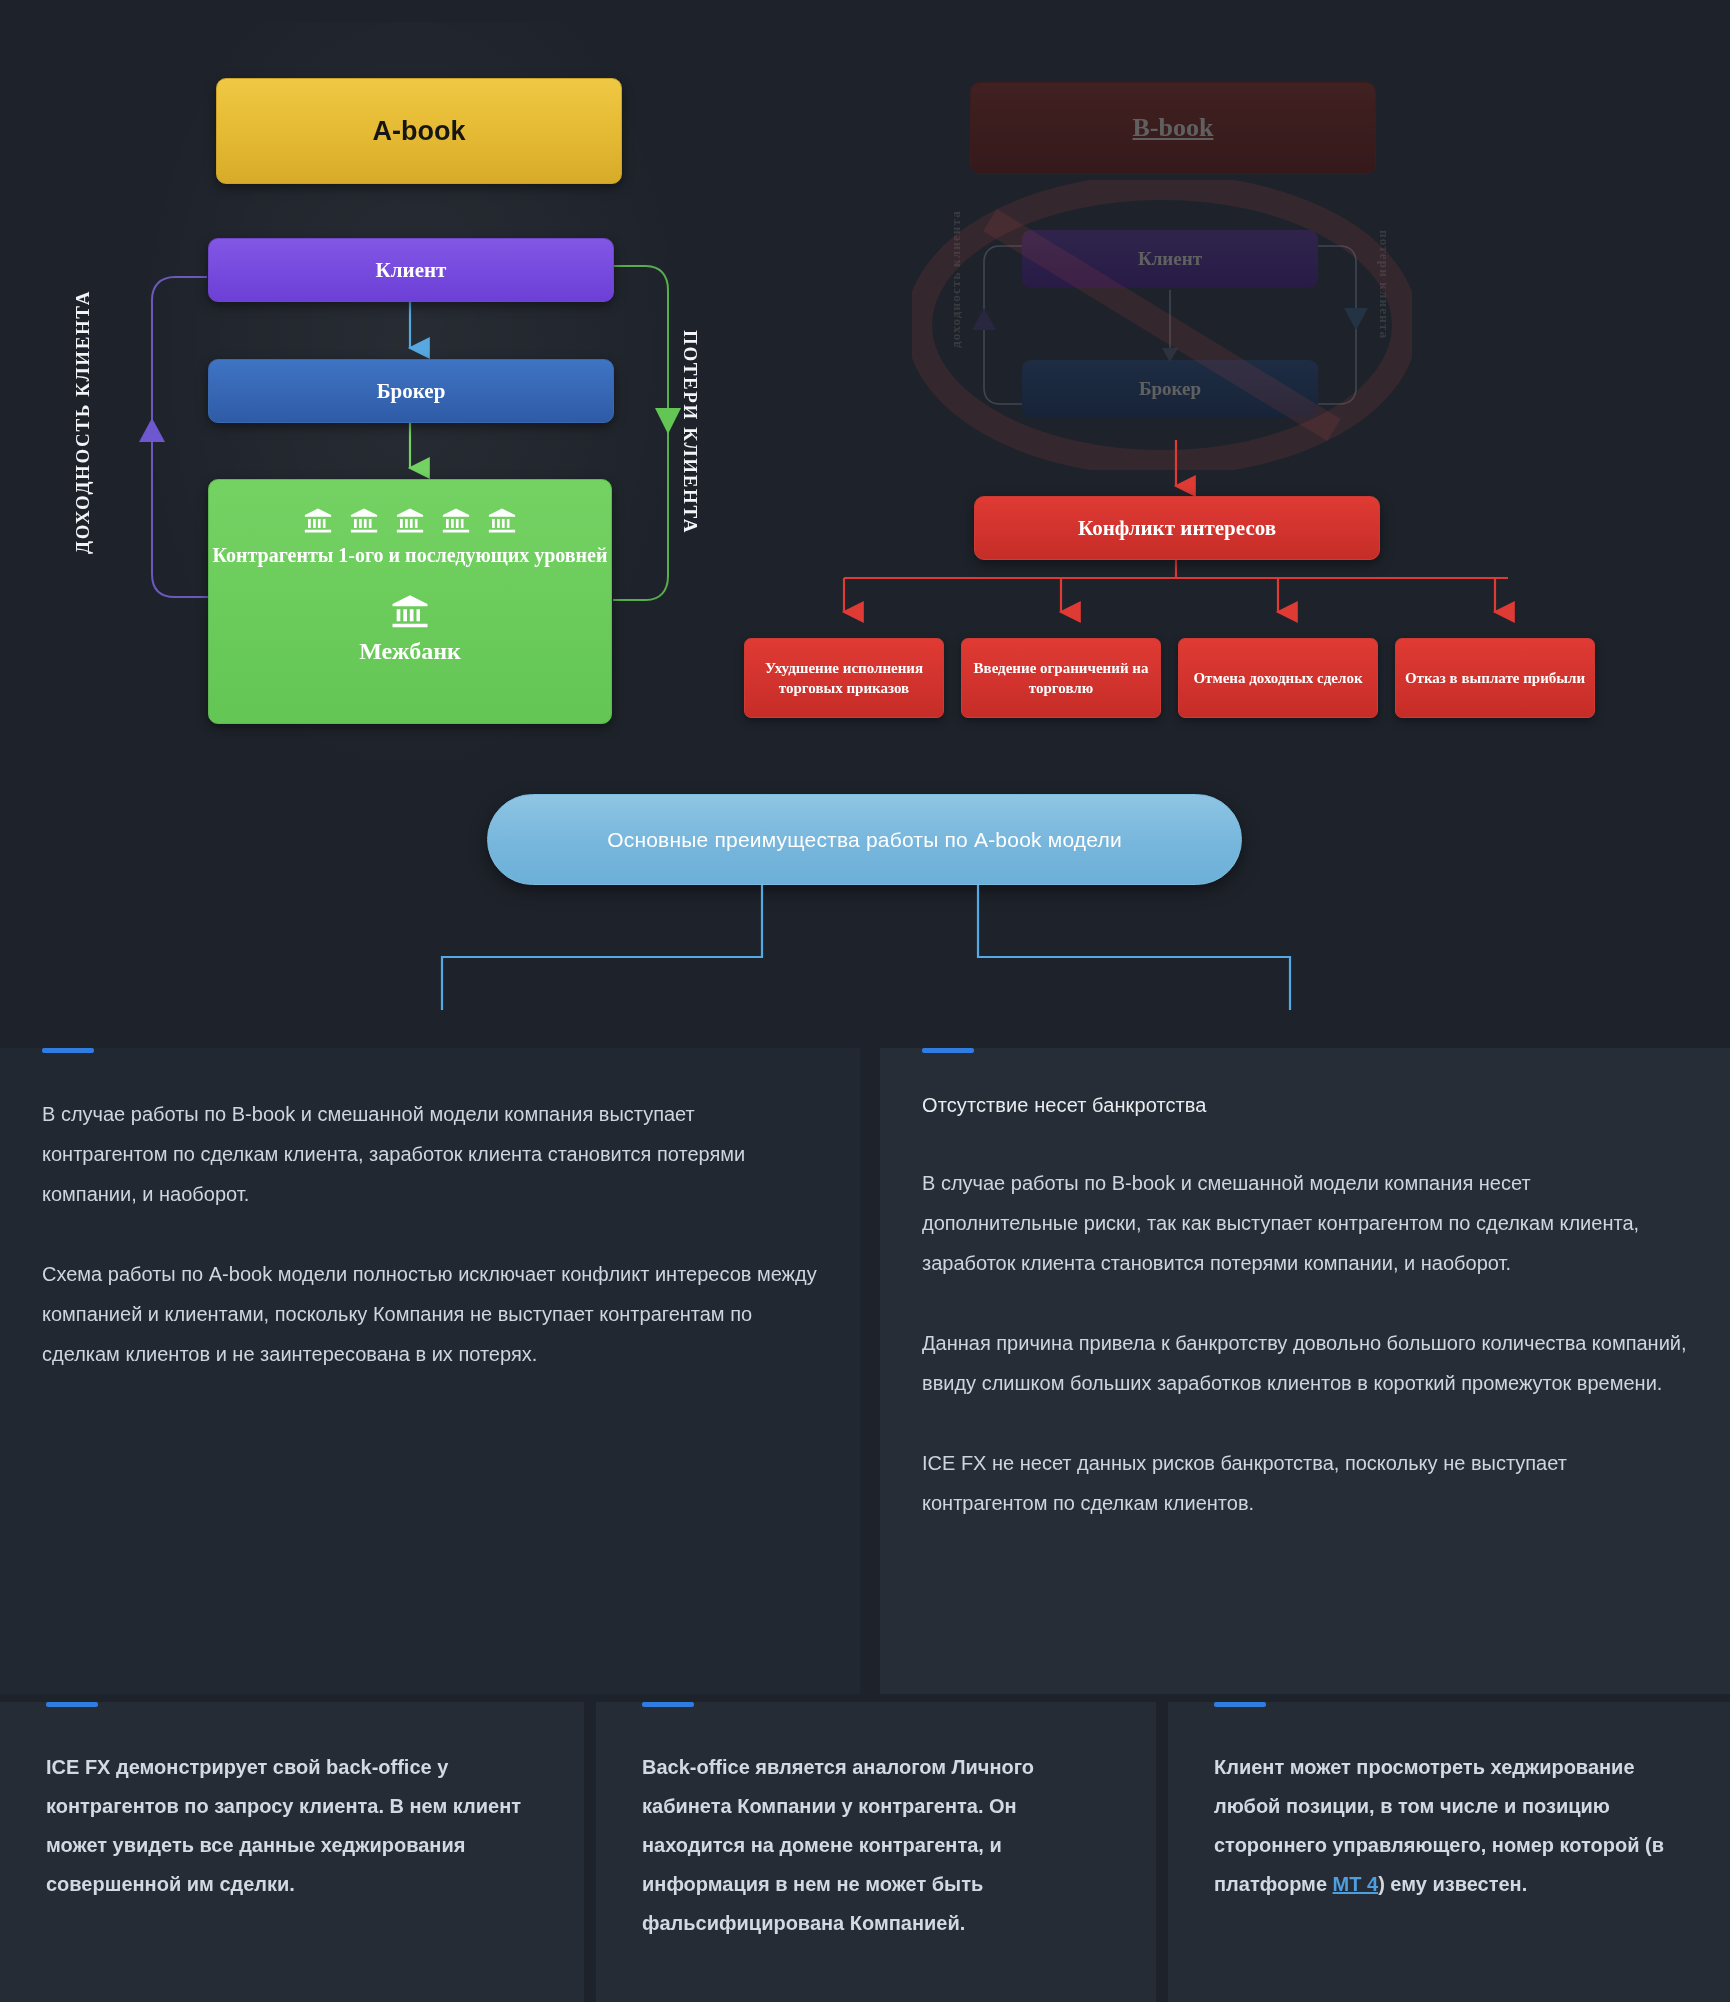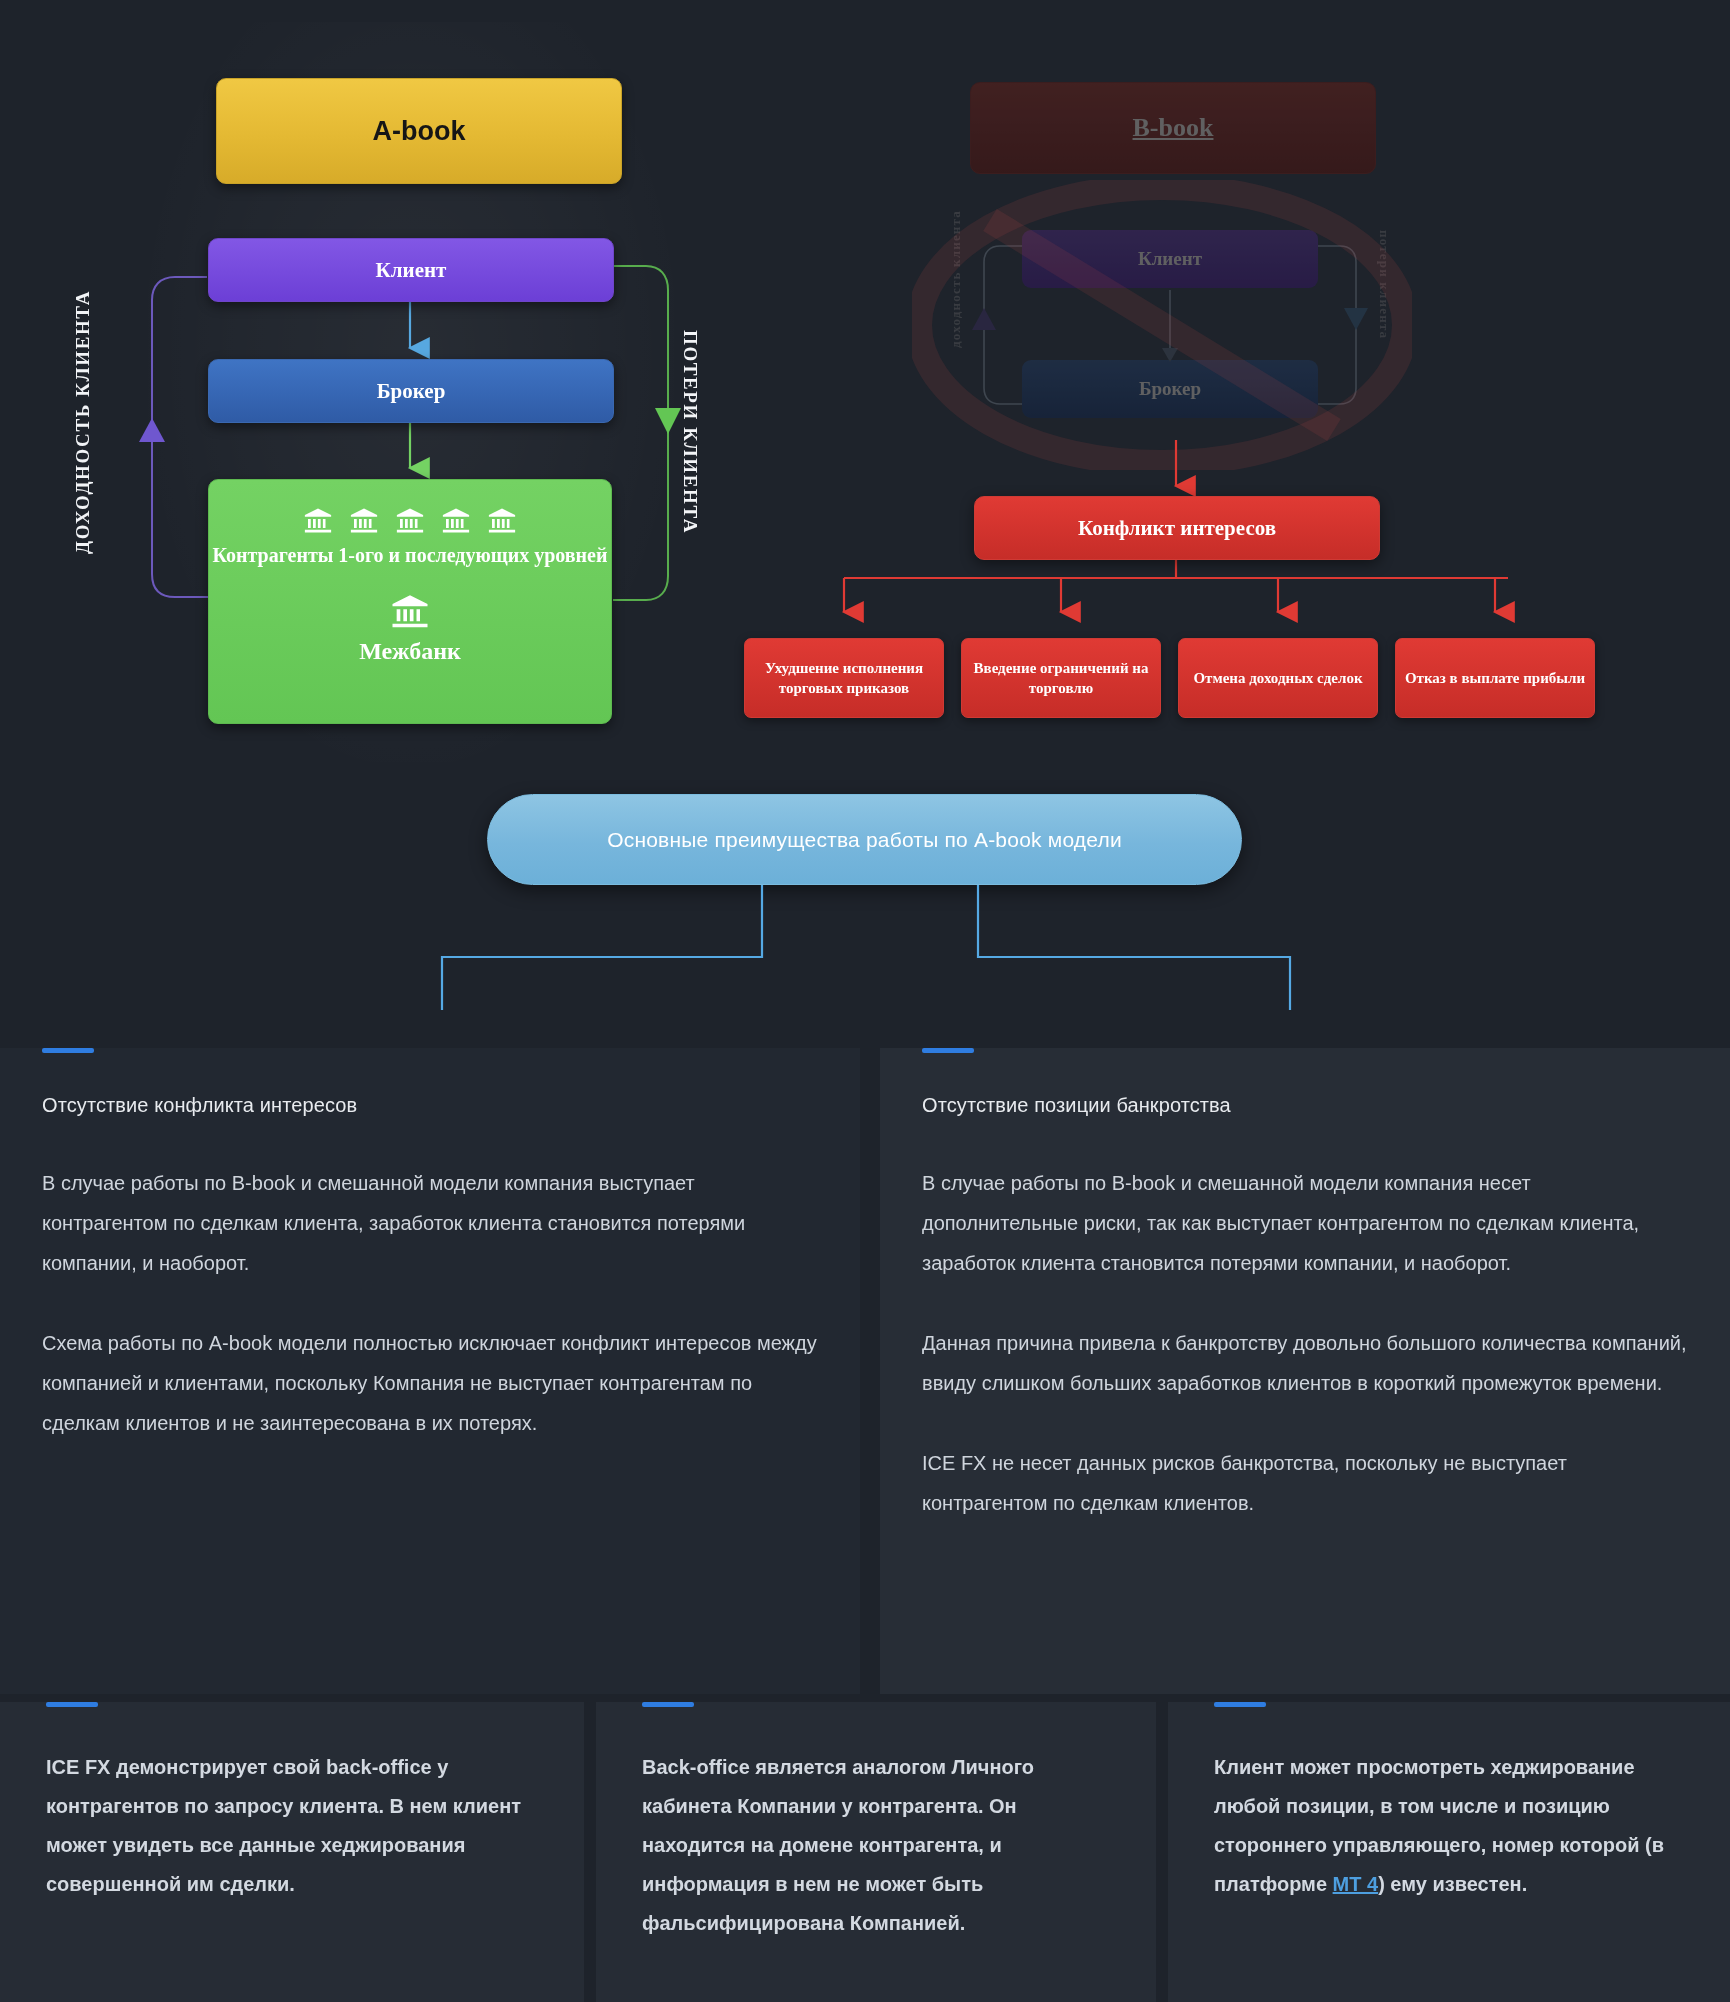--- a/index.html
+++ b/index.html
@@ -299,28 +299,27 @@
     <svg width="1730" height="1010" style="position:absolute;left:0;top:0;">
       <path d="M 762,885 L 762,957 L 442,957 L 442,1033" fill="none" stroke="#55a9e4" stroke-width="2.2" marker-end="url(#ar-cap)"></path>
       <path d="M 978,885 L 978,957 L 1290,957 L 1290,1033" fill="none" stroke="#55a9e4" stroke-width="2.2" marker-end="url(#ar-cap)"></path>
     </svg>
   </div>
 
   <div id="panels">
 
     <div class="panel" id="panel-left">
       <div class="panel-accent"></div>
-      <h3 class="panel-title">Отсутствие конфликта интересов</h3>
       <p class="panel-p">В случае работы по B-book и смешанной модели компания выступает контрагентом по сделкам клиента, заработок клиента становится потерями компании, и наоборот.</p>
       <p class="panel-p">Схема работы по A-book модели полностью исключает конфликт интересов между компанией и клиентами, поскольку Компания не выступает контрагентам по сделкам клиентов и не заинтересована в их потерях.</p>
     </div>
 
     <div class="panel" id="panel-right">
       <div class="panel-accent"></div>
-      <h3 class="panel-title">Отсутствие позиции банкротства</h3>
+      <h3 class="panel-title">Отсутствие несет банкротства</h3>
       <p class="panel-p">В случае работы по B-book и смешанной модели компания несет дополнительные риски, так как выступает контрагентом по сделкам клиента, заработок клиента становится потерями компании, и наоборот.</p>
       <p class="panel-p">Данная причина привела к банкротству довольно большого количества компаний, ввиду слишком больших заработков клиентов в короткий промежуток времени.</p>
       <p class="panel-p">ICE FX не несет данных рисков банкротства, поскольку не выступает контрагентом по сделкам клиентов.</p>
     </div>
   </div>
 
   <div id="cards">
 
     <div class="card" id="card0">
       <div class="card-accent"></div>

